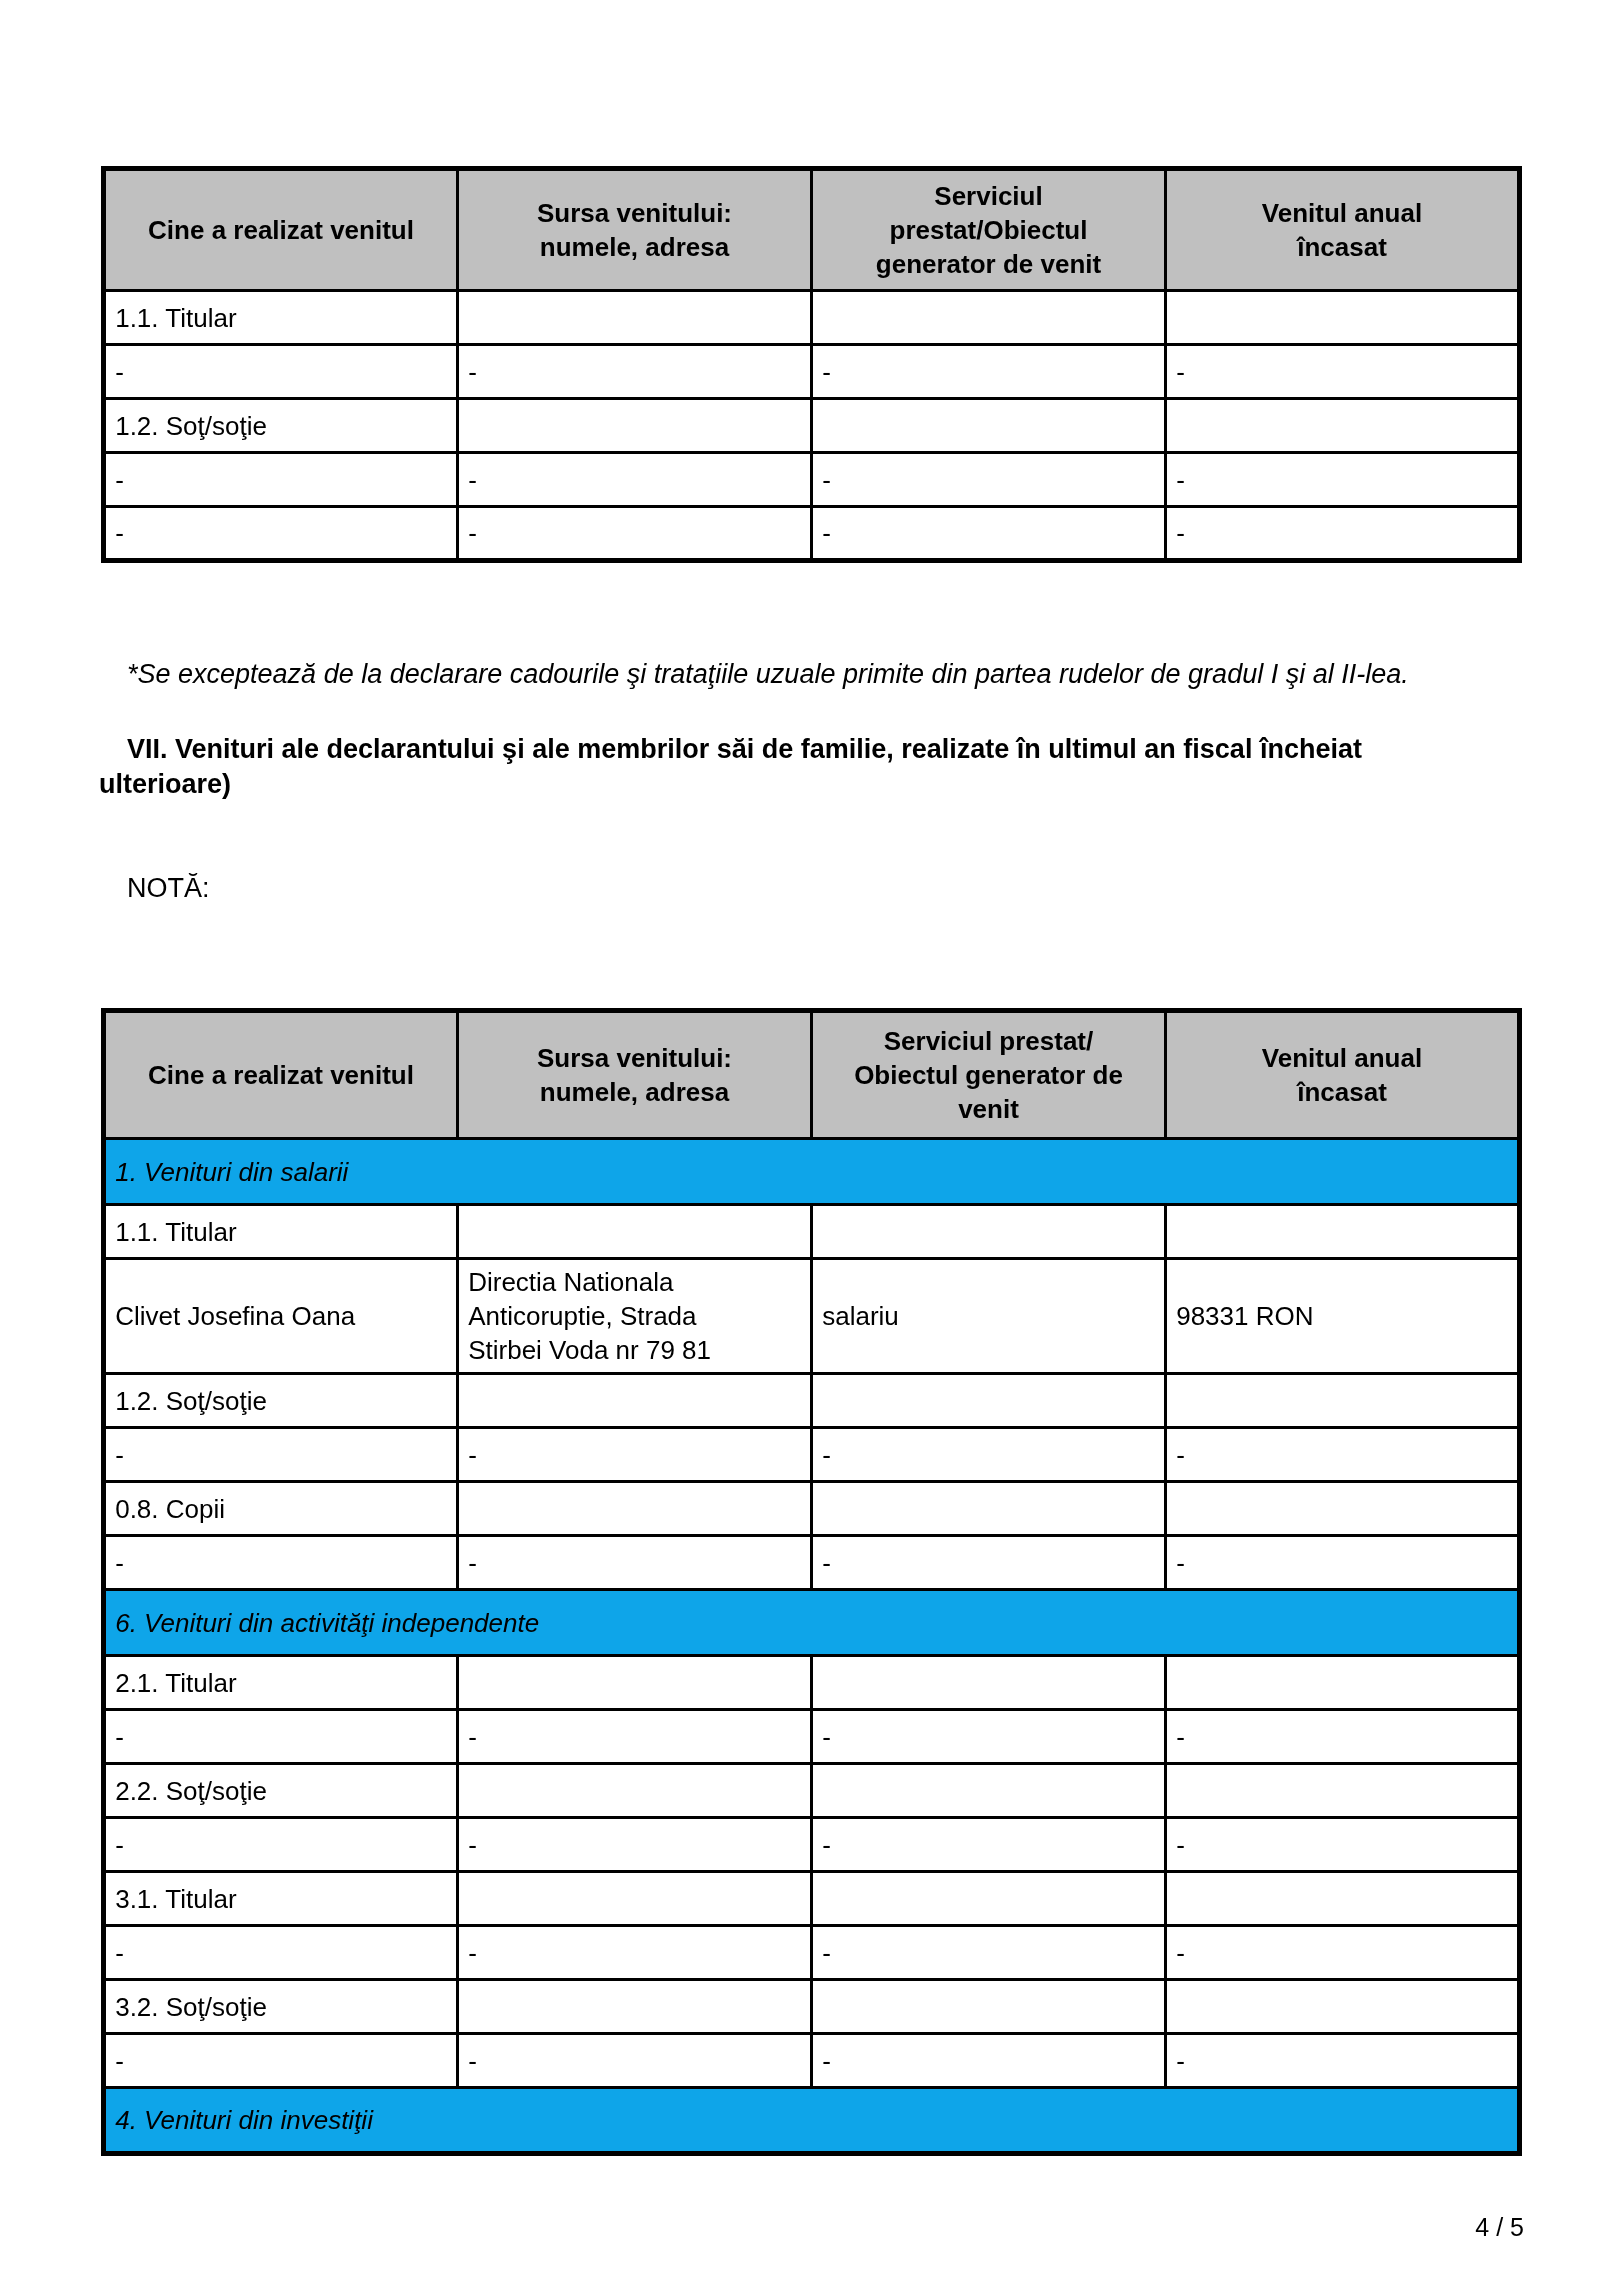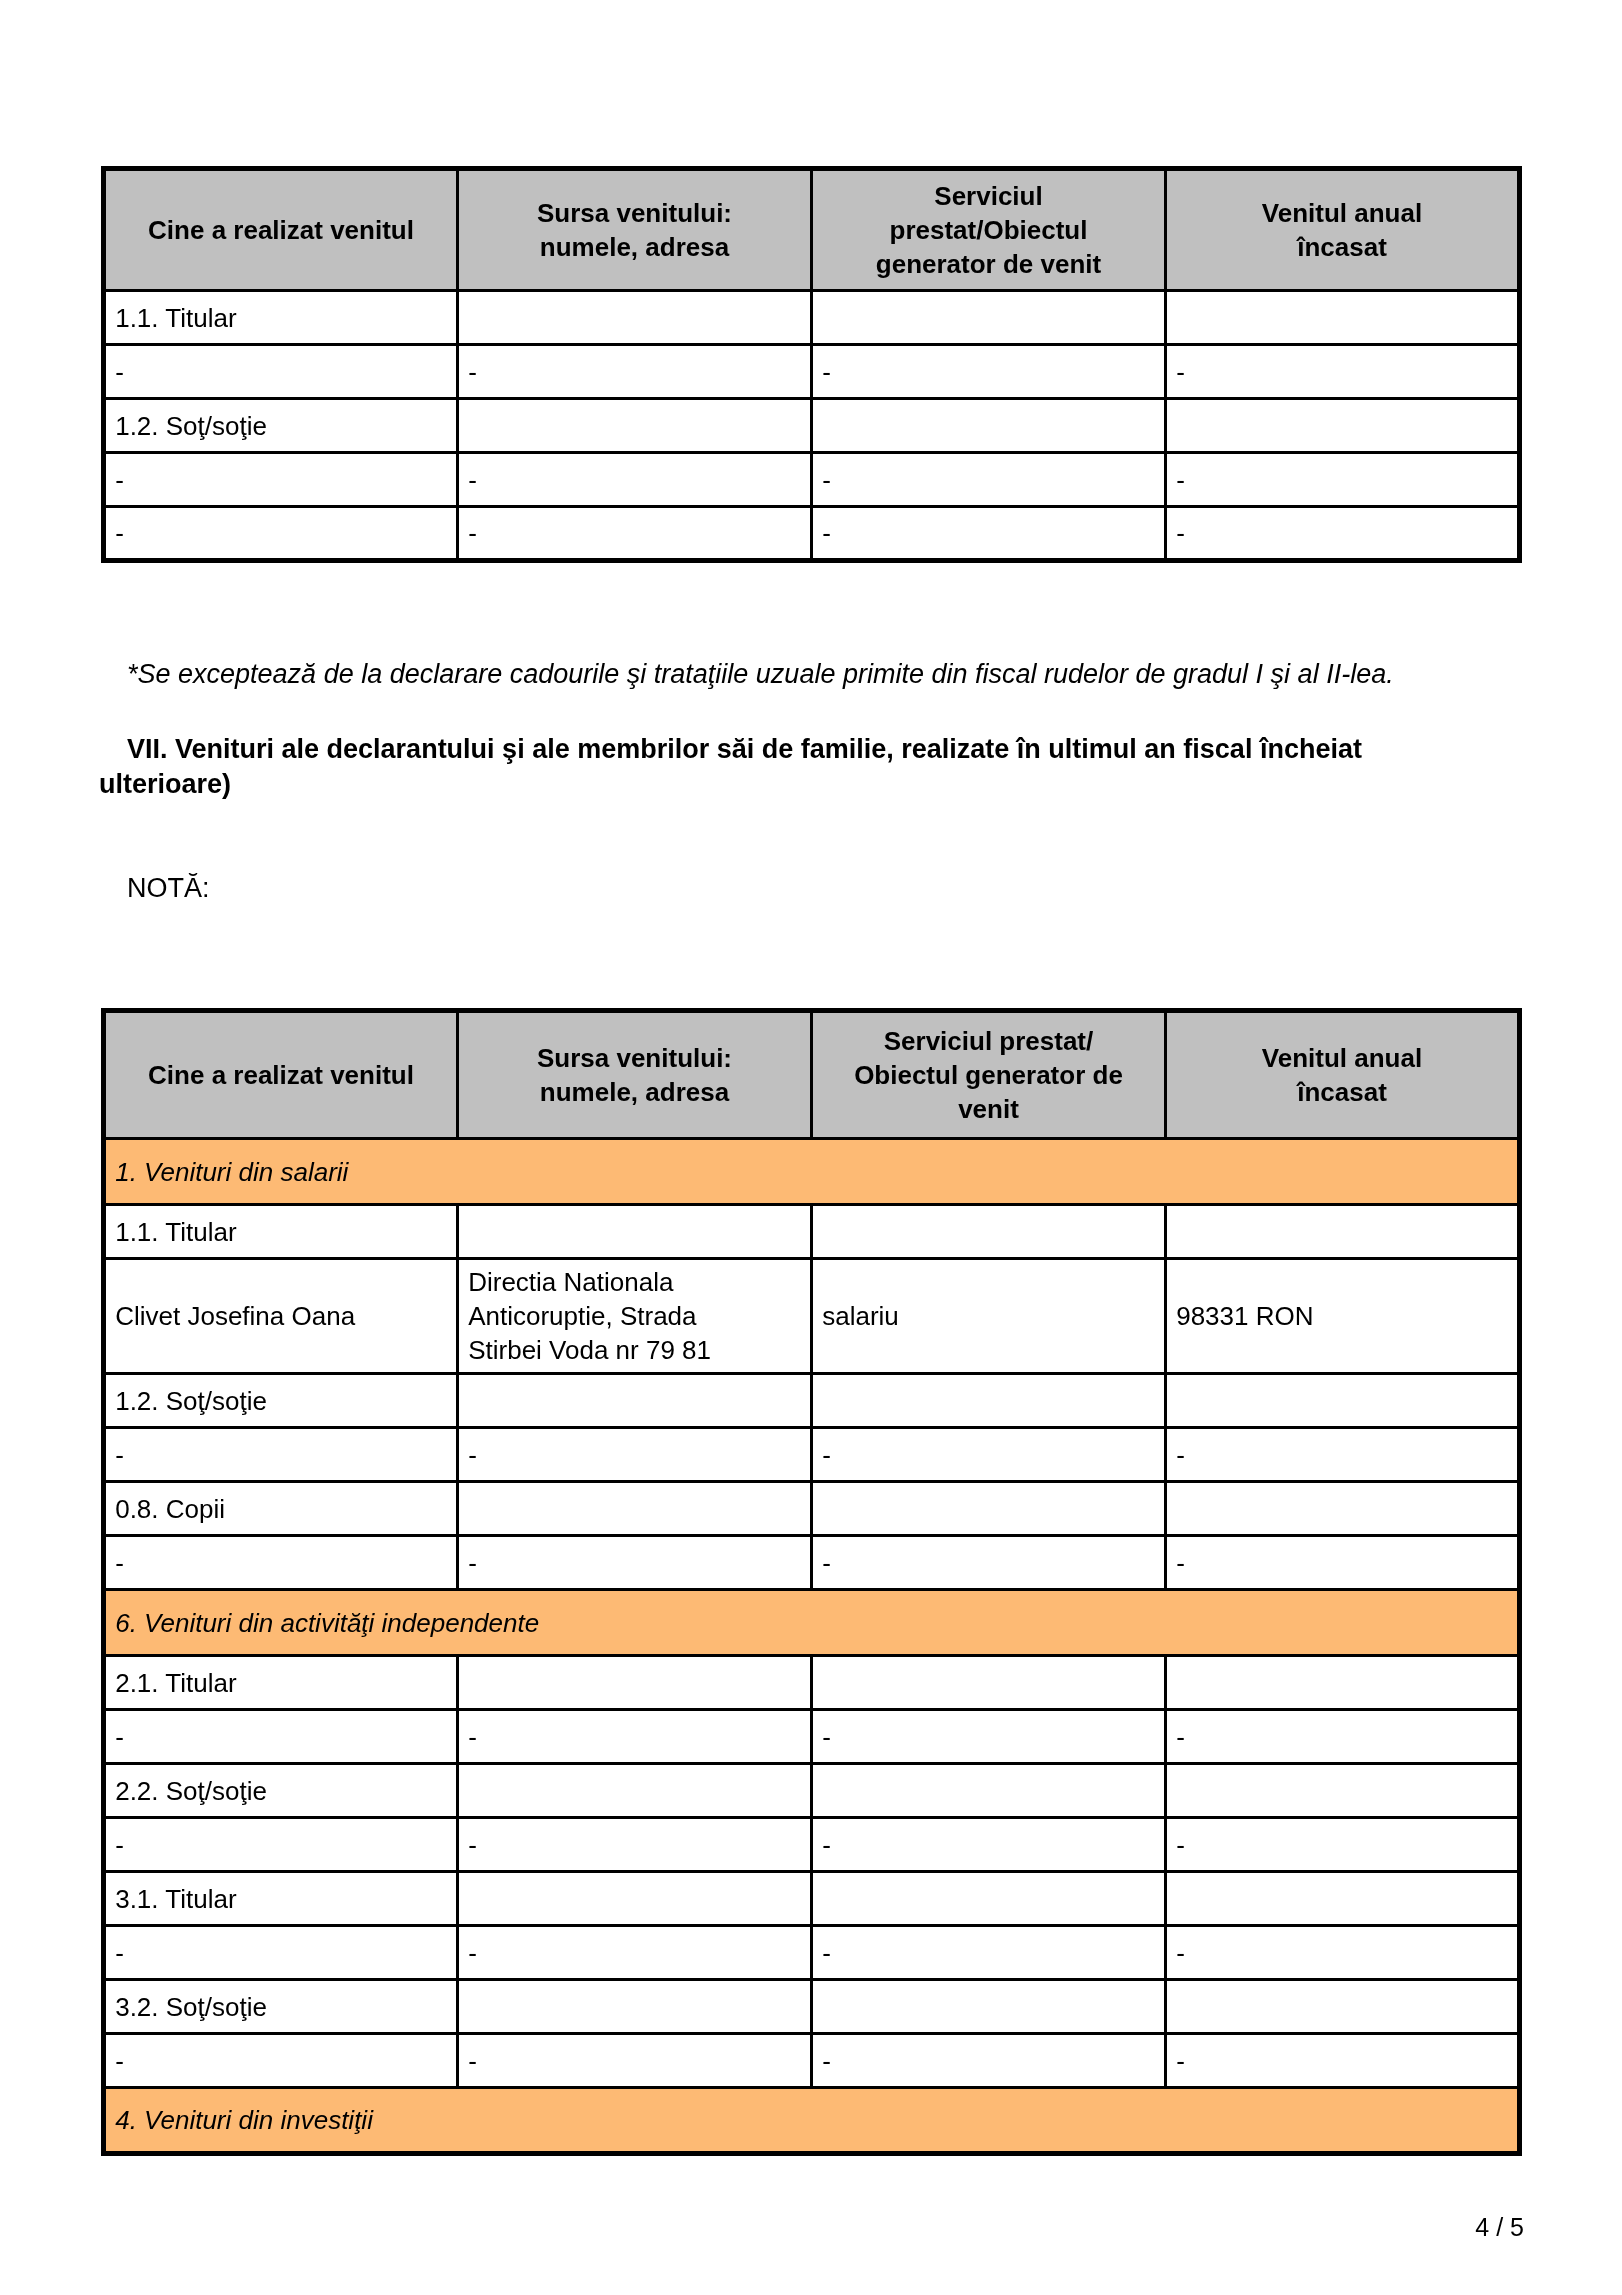--- a/index.html
+++ b/index.html
@@ -33,21 +33,21 @@
   }
   table.decl th{
     background:#c0c0c0;
     font-weight:bold;
     text-align:center;
   }
   #gifts-table th{height:122px;}
   #income-table th{height:128px;}
   table.decl td{height:54px;}
   tr.section-row td{
-    background:#fdba74;
+    background:#0ea5e9;
     font-style:italic;
     height:66px;
   }
   tr.data-row td{height:auto;}
   
   .footnote{
     position:absolute;left:99px;top:656px;width:1498px;
     font-style:italic;white-space:nowrap;
     text-indent:28px;
   }
@@ -116,21 +116,21 @@
         </tr>
         <tr class="dash-row">
           <td>-</td>
           <td>-</td>
           <td>-</td>
           <td>-</td>
         </tr>
       </tbody>
   </table>
 
-  <div class="footnote">*Se exceptează de la declarare cadourile şi trataţiile uzuale primite din fiscal rudelor de gradul I şi al II-lea.</div>
+  <div class="footnote">*Se exceptează de la declarare cadourile şi trataţiile uzuale primite din partea rudelor de gradul I şi al II-lea.</div>
 
   <div class="heading-vii">
     <div class="hline first">VII. Venituri ale declarantului şi ale membrilor săi de familie, realizate în ultimul an fiscal încheiat</div>
     <div class="hline">ulterioare)</div>
   </div>
 
   <div class="nota-block">
     <div>NOTĂ:</div>
   </div>
 

